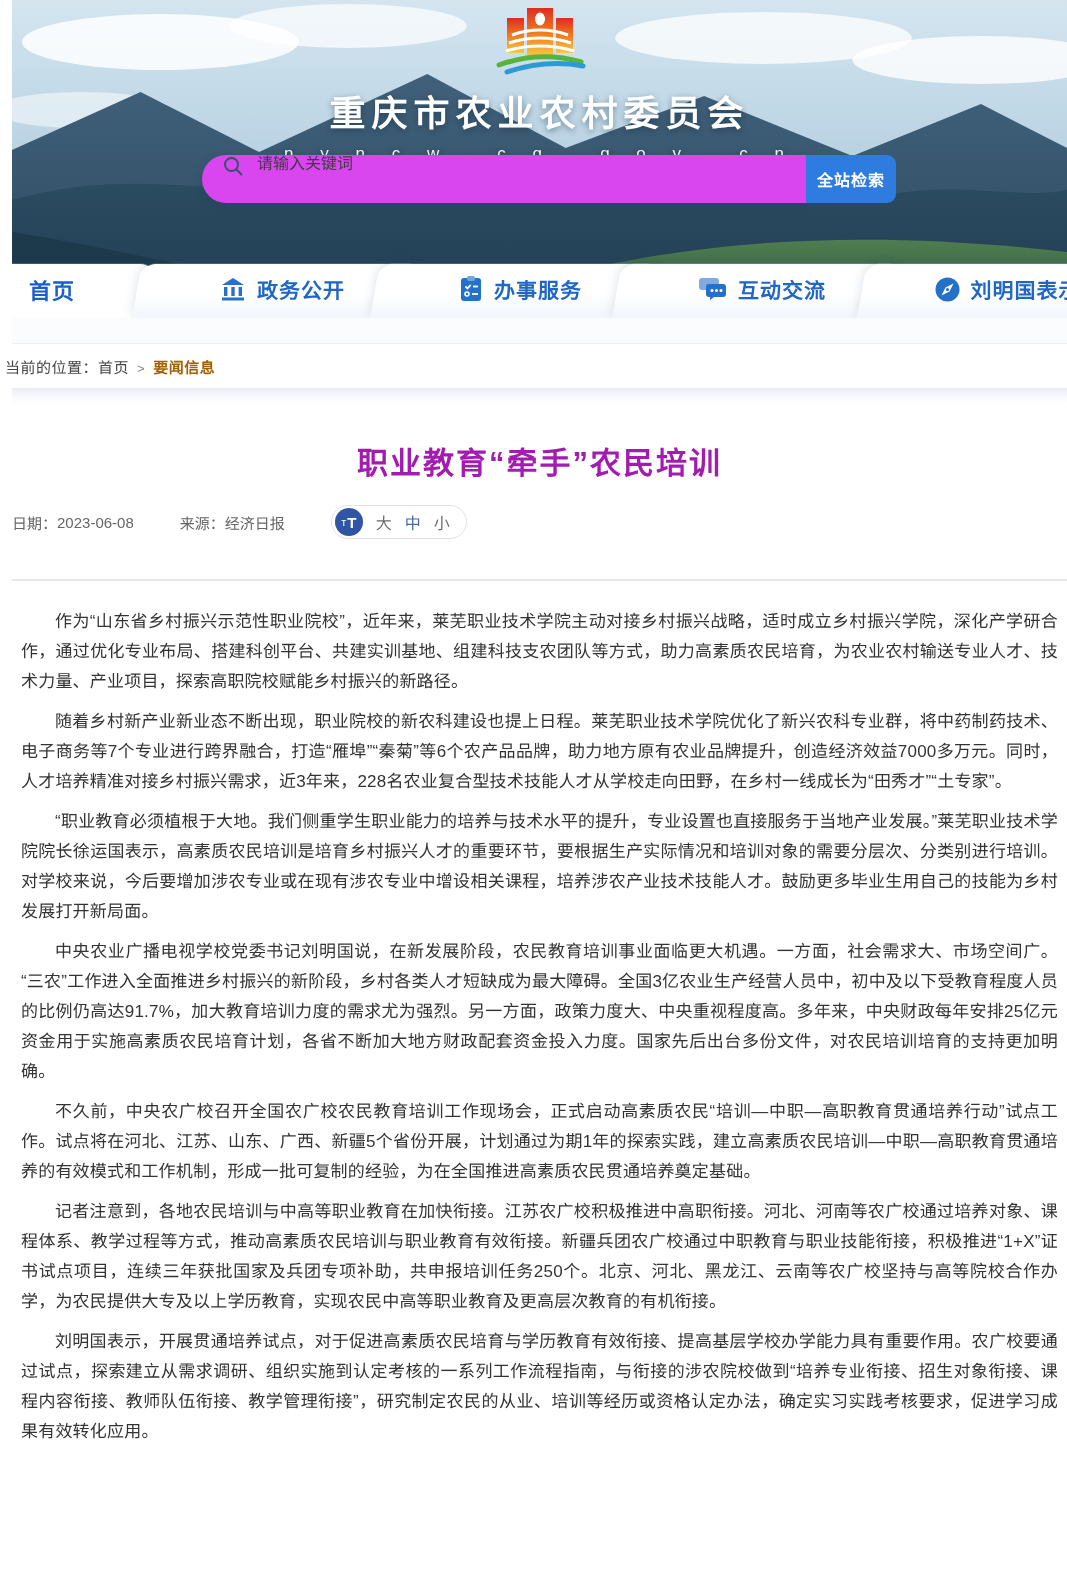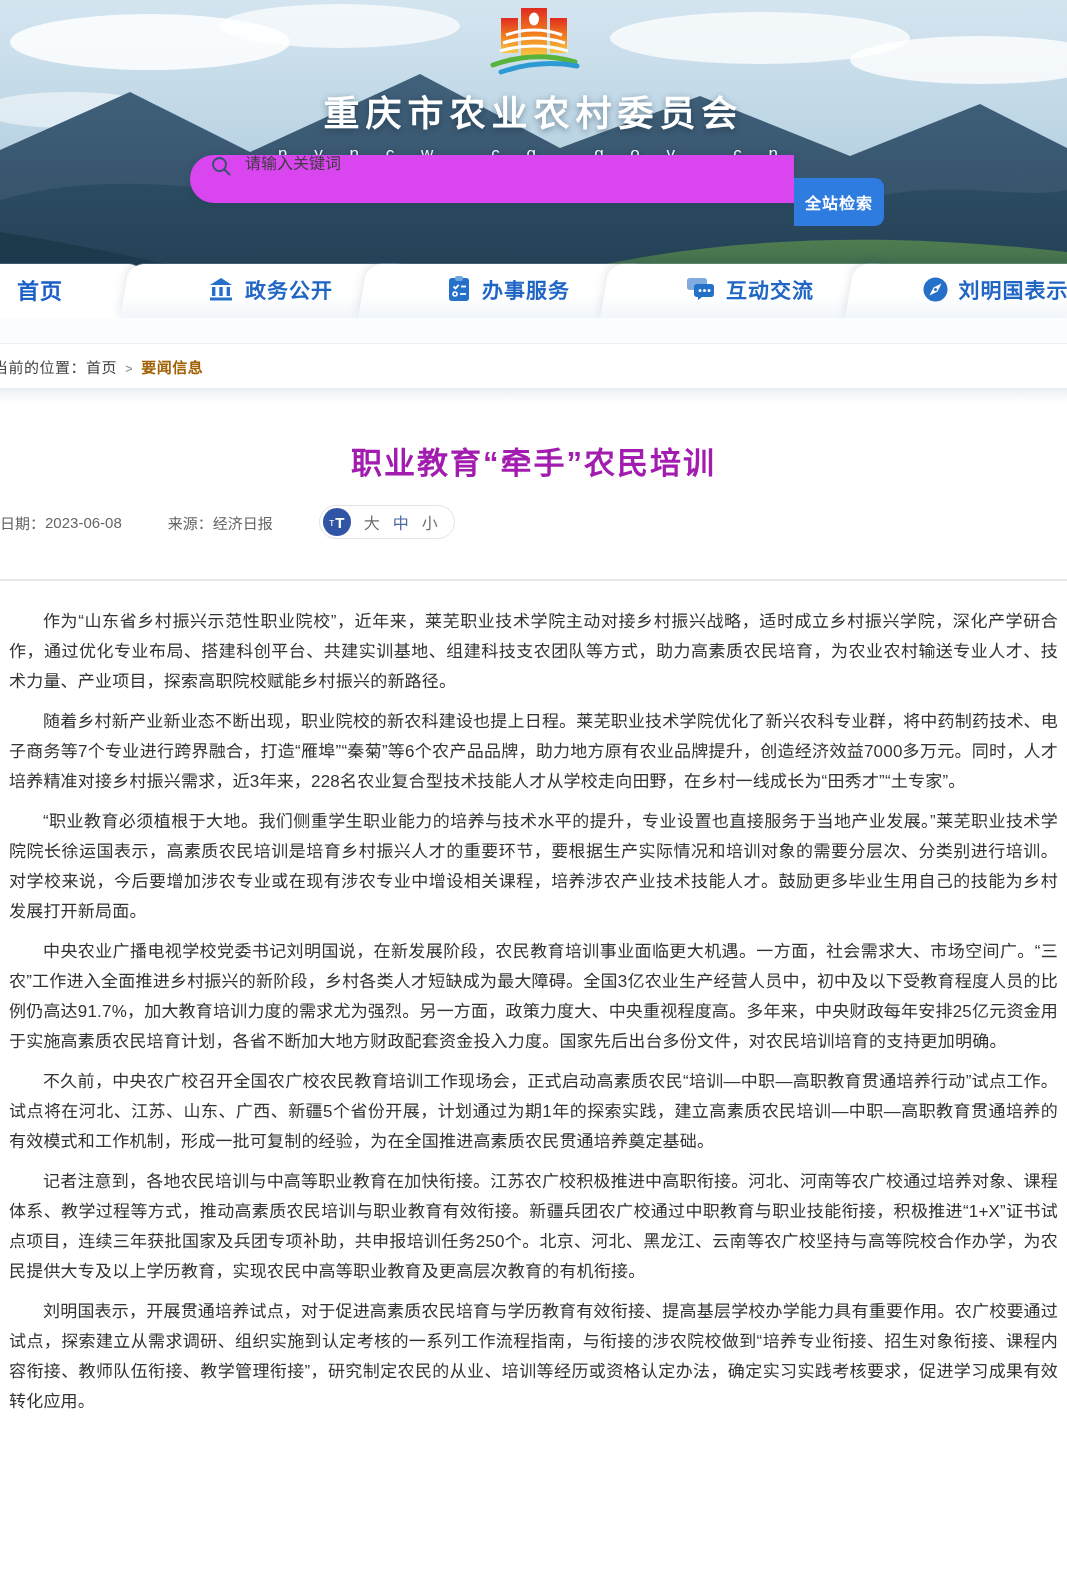--- a/index.html
+++ b/index.html
@@ -1,19 +1,19 @@
 <!DOCTYPE html>
 <html lang="zh-CN"><head>
 <meta charset="utf-8">
 <style>
   * { margin:0; padding:0; box-sizing:border-box; }
   html,body { background:#ffffff; }
   body { font-family:"Liberation Sans","DejaVu Sans",sans-serif; }
   .viewport { position:relative; width:1067px; height:1589px; margin:0 auto;
-              overflow:hidden; background:#fff; }
+              overflow:hidden; background:#fff;padding-left:12px; }
 
   
   .hero { position:relative; width:100%; height:318px; overflow:hidden; }
   .hero-bg { position:absolute; inset:0; width:100%; height:100%; display:block; }
   .hero-content { position:absolute; top:0; left:0; width:100%; text-align:center; }
   .logo-wrap { margin-top:6px; }
   .site-title { color:#ffffff; font-size:36px; font-weight:700; letter-spacing:6px;
                 text-shadow:0 2px 6px rgba(10,40,60,.45); margin-top:2px; }
   .site-url { color:#f2f7fa; font-size:17px; letter-spacing:11px; margin-top:8px;
               text-shadow:0 1px 4px rgba(10,40,60,.5); }
@@ -23,21 +23,21 @@
                 display:flex; }
   .search-box { flex:1; background:#d946ef; border-radius:26px 0 0 26px;
                 display:flex; align-items:flex-start; padding-left:20px; gap:13px;
                 box-shadow:0 2px 8px rgba(20,50,80,.18); }
   .search-box svg { flex:0 0 auto; }
   .search-input { border:none; outline:none; font-size:16px; color:#333; width:100%;
                   background:transparent; font-family:inherit; }
   .search-input::placeholder { color:#3a3a3a; opacity:.95; }
   .search-btn { width:90px; height:48px; border:none; cursor:pointer;
                 background:#2e7ce0; color:#fff; font-size:16px; font-weight:700;
-                border-radius:0 9px 9px 0; font-family:inherit; letter-spacing:1px;margin-top:23px; }
+                border-radius:0 9px 9px 0; font-family:inherit; letter-spacing:1px; }
 
   
   .nav { position:absolute; bottom:0; left:0; width:100%; height:58px; }
   .tab { position:absolute; bottom:0; height:58px; display:flex; align-items:center;
          justify-content:center; gap:10px; cursor:pointer; }
   .tab::before { content:""; position:absolute; inset:0; z-index:0;
                  background:linear-gradient(180deg,#ffffff 60%,#f1f6fb 100%);
                  border-radius:16px 16px 0 0;
                  transform:perspective(60px) rotateX(4deg); transform-origin:bottom;
                  box-shadow:0 -3px 12px rgba(25,60,100,.16); }

